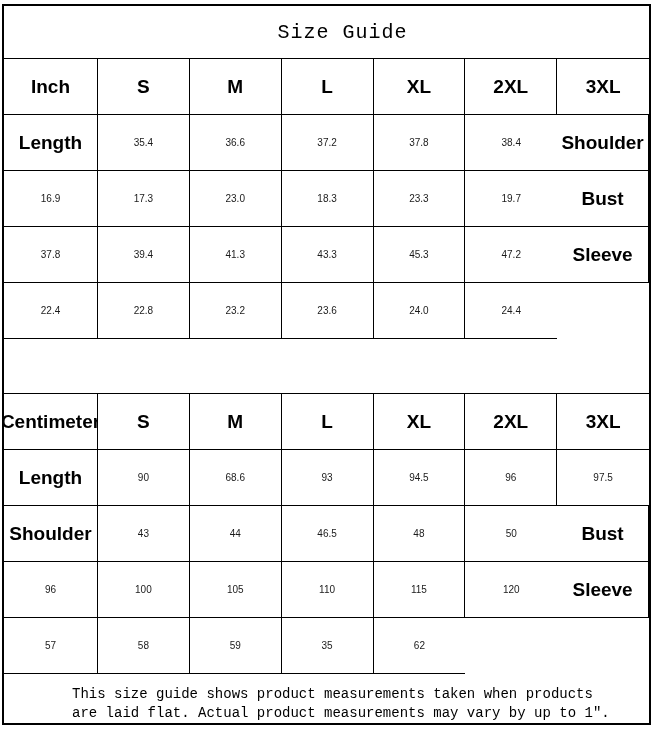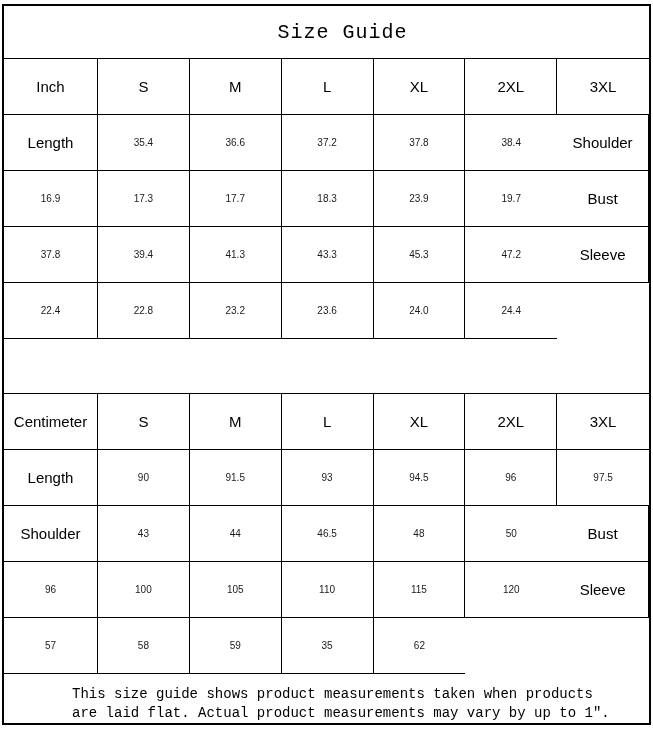--- a/index.html
+++ b/index.html
@@ -43,22 +43,22 @@
     border-right: none;
     padding-left: 32px;
   }
   .title-cell {
     font-family: "Liberation Mono", "DejaVu Sans Mono", monospace;
     font-size: 20px;
     font-weight: normal;
     letter-spacing: 1px;
   }
   .head, .rowlabel {
-    font-size: 15px;
-    font-weight: normal;
+    font-size: 19px;
+    font-weight: bold;
   }
   .val {
     font-size: 10px;
     font-weight: normal;
     color: #1a1a1a;
   }
   .gap-cell { background: #ffffff; }
   .footer-cell {
     border-bottom: none;
     font-family: "Liberation Mono", "DejaVu Sans Mono", monospace;
@@ -94,23 +94,23 @@
     <div class="cell rowlabel">Length</div>
     <div class="cell val">35.4</div>
     <div class="cell val">36.6</div>
     <div class="cell val">37.2</div>
     <div class="cell val">37.8</div>
     <div class="cell val c-last">38.4</div>
 
     <div class="cell rowlabel">Shoulder</div>
     <div class="cell val">16.9</div>
     <div class="cell val">17.3</div>
-    <div class="cell val">17.7</div>
+    <div class="cell val">23.0</div>
     <div class="cell val">18.3</div>
-    <div class="cell val">23.9</div>
+    <div class="cell val">23.3</div>
     <div class="cell val c-last">19.7</div>
 
     <div class="cell rowlabel">Bust</div>
     <div class="cell val">37.8</div>
     <div class="cell val">39.4</div>
     <div class="cell val">41.3</div>
     <div class="cell val">43.3</div>
     <div class="cell val">45.3</div>
     <div class="cell val c-last">47.2</div>
 
@@ -127,21 +127,21 @@
     <div class="cell head">Centimeter</div>
     <div class="cell head">S</div>
     <div class="cell head">M</div>
     <div class="cell head">L</div>
     <div class="cell head">XL</div>
     <div class="cell head">2XL</div>
     <div class="cell head c-last">3XL</div>
 
     <div class="cell rowlabel">Length</div>
     <div class="cell val">90</div>
-    <div class="cell val">91.5</div>
+    <div class="cell val">68.6</div>
     <div class="cell val">93</div>
     <div class="cell val">94.5</div>
     <div class="cell val">96</div>
     <div class="cell val c-last">97.5</div>
 
     <div class="cell rowlabel">Shoulder</div>
     <div class="cell val">43</div>
     <div class="cell val">44</div>
     <div class="cell val">46.5</div>
     <div class="cell val">48</div>

